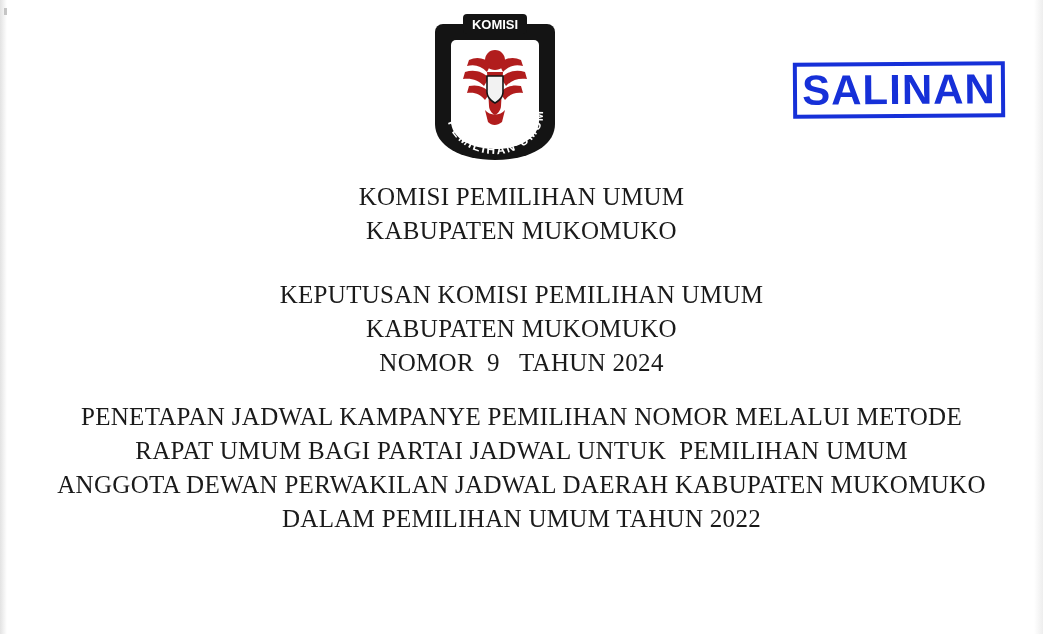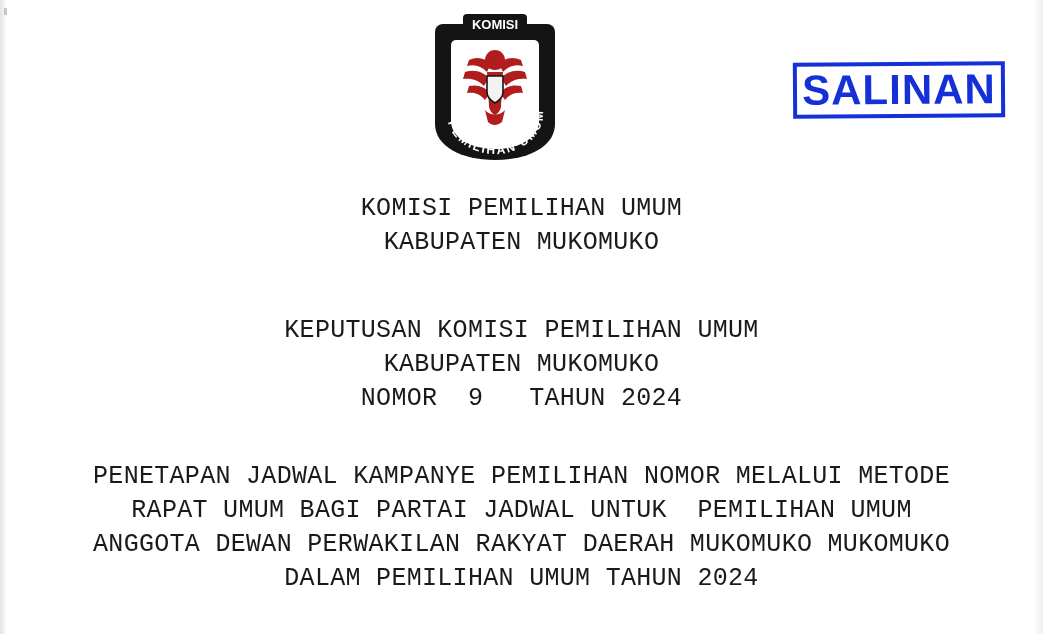--- a/index.html
+++ b/index.html
@@ -79,21 +79,21 @@
     top: 180px;
     width: 1043px;
     text-align: center;
   }
   .line {
     font-size: 25px;
     line-height: 34px;
     letter-spacing: 0.3px;
     white-space: pre;
   }
-  .block { margin: 12px; font-family: Liberation Mono, monospace; }
+  .block { margin: 0; }
   .gap-lg { height: 30px; }
   .gap-sm { height: 12px; }
   .gap-xs { height: 8px; }
 </style>
 </head>
 <body>
 
 <div class="scan-edge-left"></div>
 <div class="scan-edge-right"></div>
 <div class="scan-speck"></div>
@@ -152,17 +152,17 @@
   </div>
 
   <div class="gap-sm"></div>
 
 
   <div class="gap-xs"></div>
 
   <div class="block">
     <div class="line">PENETAPAN JADWAL KAMPANYE PEMILIHAN NOMOR MELALUI METODE</div>
     <div class="line">RAPAT UMUM BAGI PARTAI JADWAL UNTUK  PEMILIHAN UMUM</div>
-    <div class="line">ANGGOTA DEWAN PERWAKILAN RAKYAT DAERAH MUKOMUKO MUKOMUKO</div>
-    <div class="line">DALAM PEMILIHAN UMUM TAHUN 2024</div>
+    <div class="line">ANGGOTA DEWAN PERWAKILAN JADWAL DAERAH KABUPATEN MUKOMUKO</div>
+    <div class="line">DALAM PEMILIHAN UMUM TAHUN 2022</div>
   </div>
 
 </div>
 
 </body></html>

